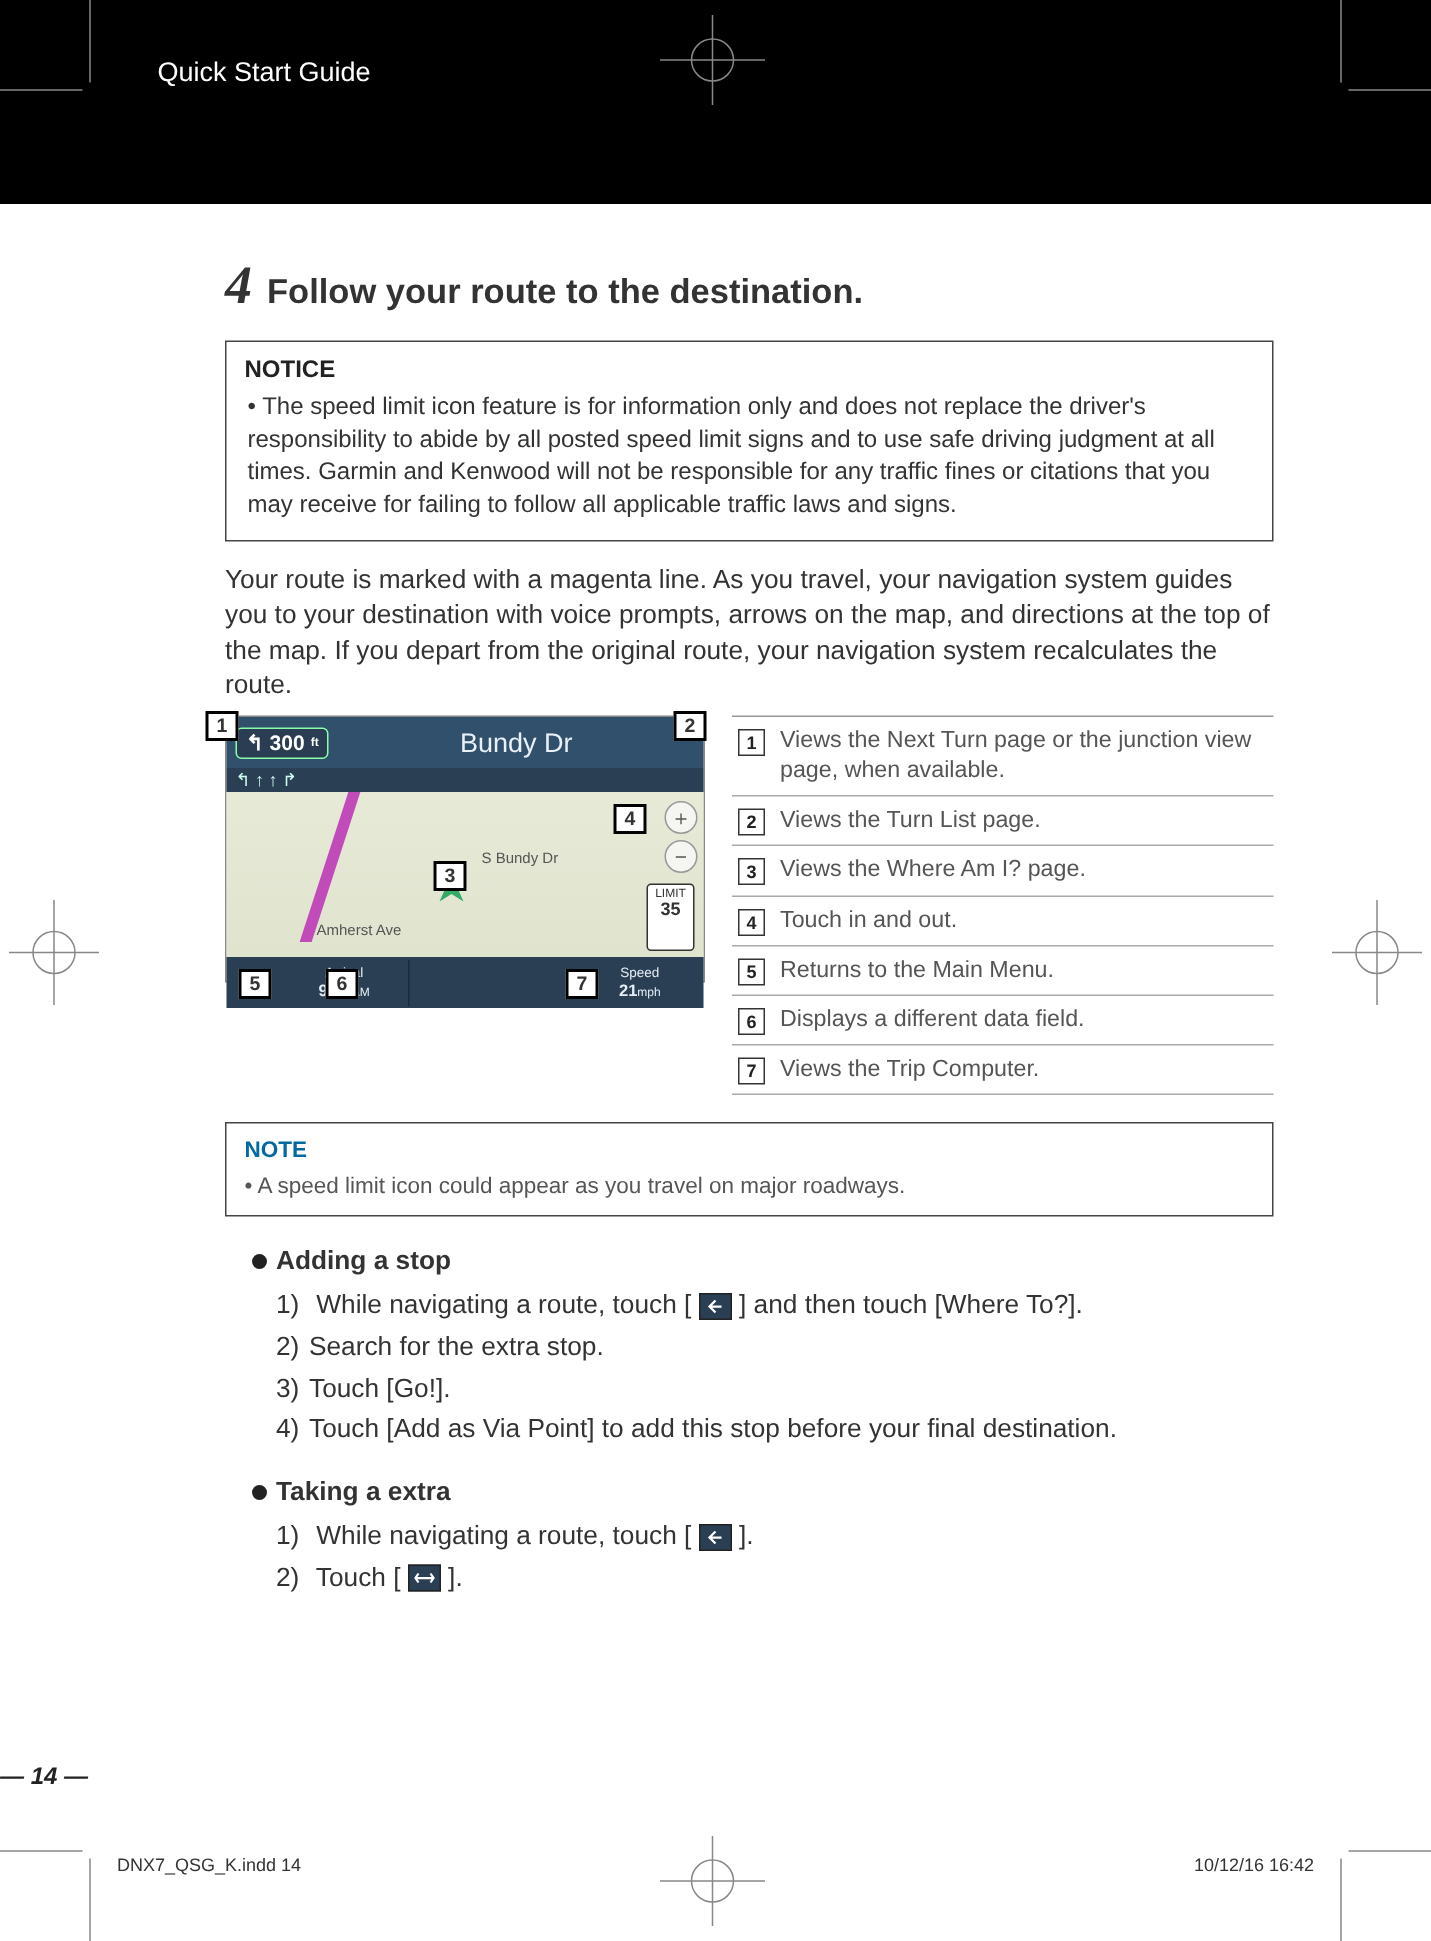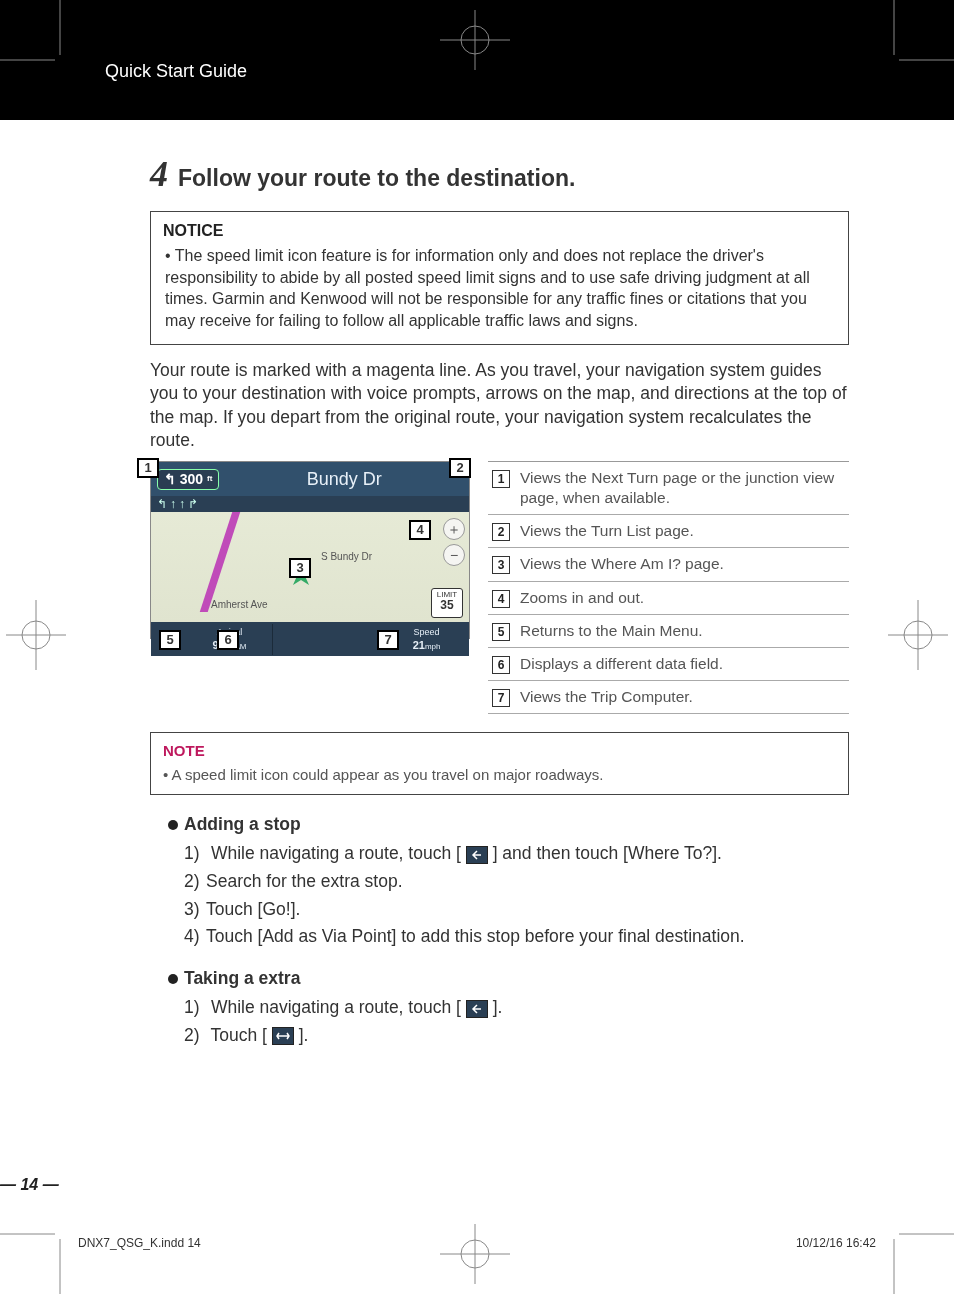--- a/index.html
+++ b/index.html
@@ -11,23 +11,23 @@
     position: relative;
     background: #fff;
   }
   
   .regmark { position:absolute; stroke:#888; stroke-width:1; fill:none; }
   .header-band {
     background: #000;
     color: #fff;
     padding: 38px 0 8px 105px;
     font-size: 18px;
-    height: 120px;
-    display:flex;
-    align-items:center;
+    height: 136px;
+    display:flex;
+    align-items:flex-start;
   }
   .header-band span { padding-bottom:8px; }
   .page {
     padding: 30px 105px 0 150px;
     font-size: 17.5px;
     line-height: 1.35;
     color:#333;
   }
   .step-heading {
     font-size: 23px;
@@ -118,21 +118,21 @@
   .road-lbl { position:absolute; font-size:10px; color:#555;}
   .zoom-btns { position:absolute; right:4px; top:6px; display:flex; flex-direction:column; gap:4px;}
   .zoom-btns div{
     width:22px;height:22px;border-radius:50%;
     background:#f5f5f2;border:1px solid #999;
     display:flex;align-items:center;justify-content:center;
     font-size:14px;color:#555;
   }
   .limit-sign{
     position:absolute; right:6px; bottom:4px;
-    width:32px;height:30px;background:#fff;border:1px solid #333;
+    width:32px;height:45px;background:#fff;border:1px solid #333;
     border-radius:3px;
     font-size:8px;text-align:center;line-height:1.05;padding-top:2px;
   }
   .map-bot {
     height:34px;
     background:#2a3f54;
     display:flex;
     align-items:center;
     color:#e5eef6;
     font-size:11px;
@@ -196,21 +196,21 @@
     color:#fff;
     font-size:11px;
   }
   .note2 {
     border:1px solid #444;
     padding:8px 12px;
     margin-bottom:10px;
     font-size:15px;
     color:#555;
   }
-  .note2 .t{font-weight:700;color:#be185d;margin-bottom:4px;}
+  .note2 .t{font-weight:700;color:#0369a1;margin-bottom:4px;}
   .note2 ul{list-style:none;}
   .note2 li::before{content:"• ";}
   .pgnum{
     position:absolute;
     bottom:100px;
     left:0;right:0;
     text-align:left;
     font-style:italic;
     font-weight:700;
     font-size:16px;
@@ -342,21 +342,21 @@
       <div class="legend-row">
           <div class="legend-num">2</div>
           <div class="legend-txt">Views the Turn List page.</div>
         </div>
       <div class="legend-row">
           <div class="legend-num">3</div>
           <div class="legend-txt">Views the Where Am I? page.</div>
         </div>
       <div class="legend-row">
           <div class="legend-num">4</div>
-          <div class="legend-txt">Zooms in and out.</div>
+          <div class="legend-txt">Touch in and out.</div>
         </div>
       <div class="legend-row">
           <div class="legend-num">5</div>
           <div class="legend-txt">Returns to the Main Menu.</div>
         </div>
       <div class="legend-row">
           <div class="legend-num">6</div>
           <div class="legend-txt">Displays a different data field.</div>
         </div>
       <div class="legend-row">

